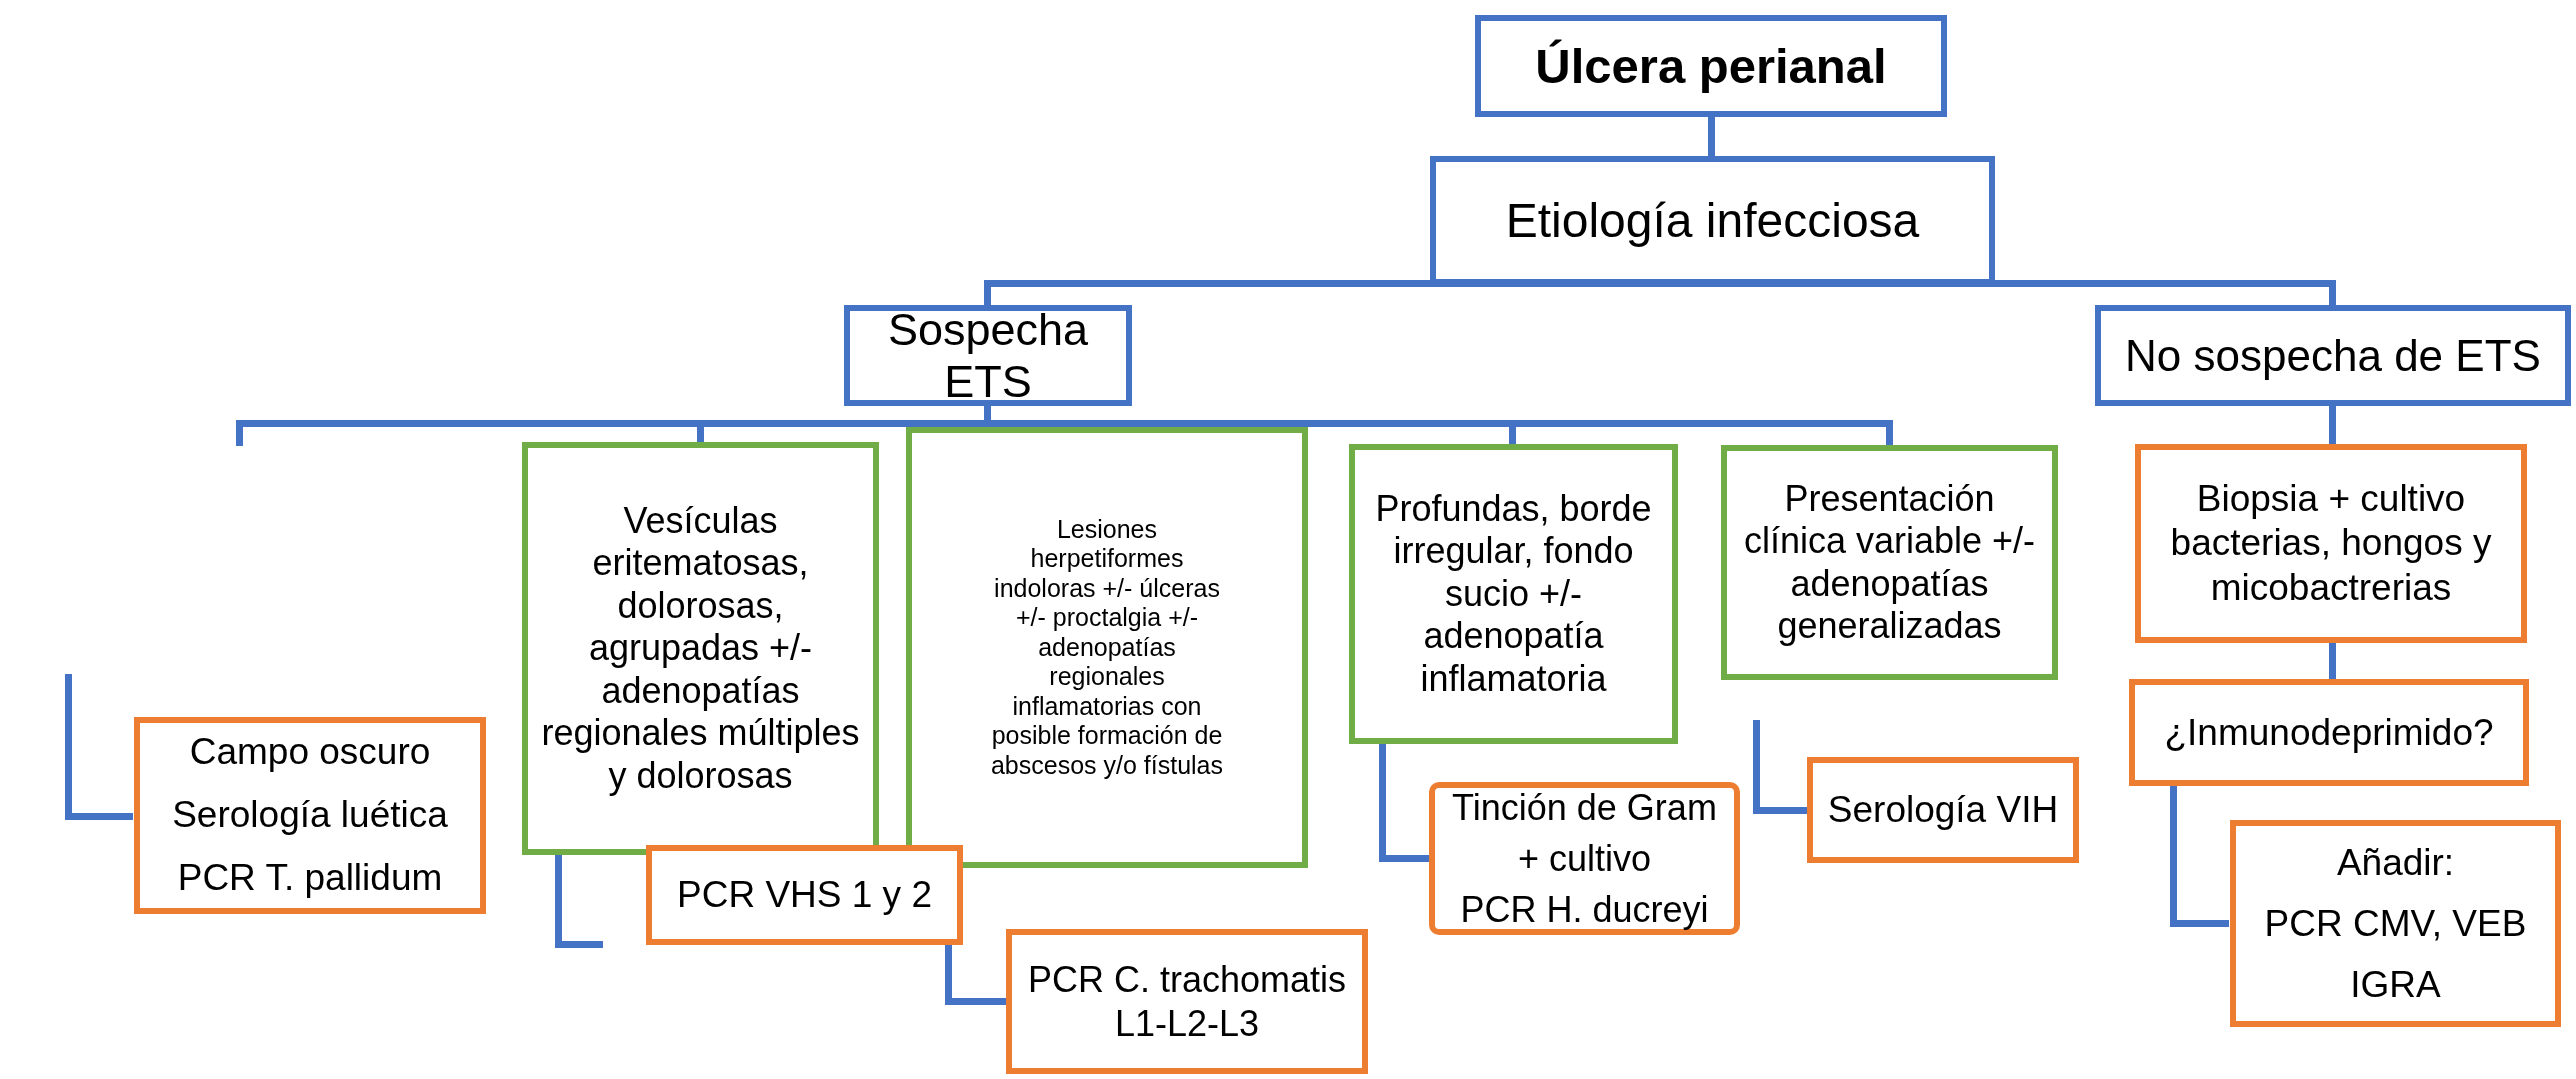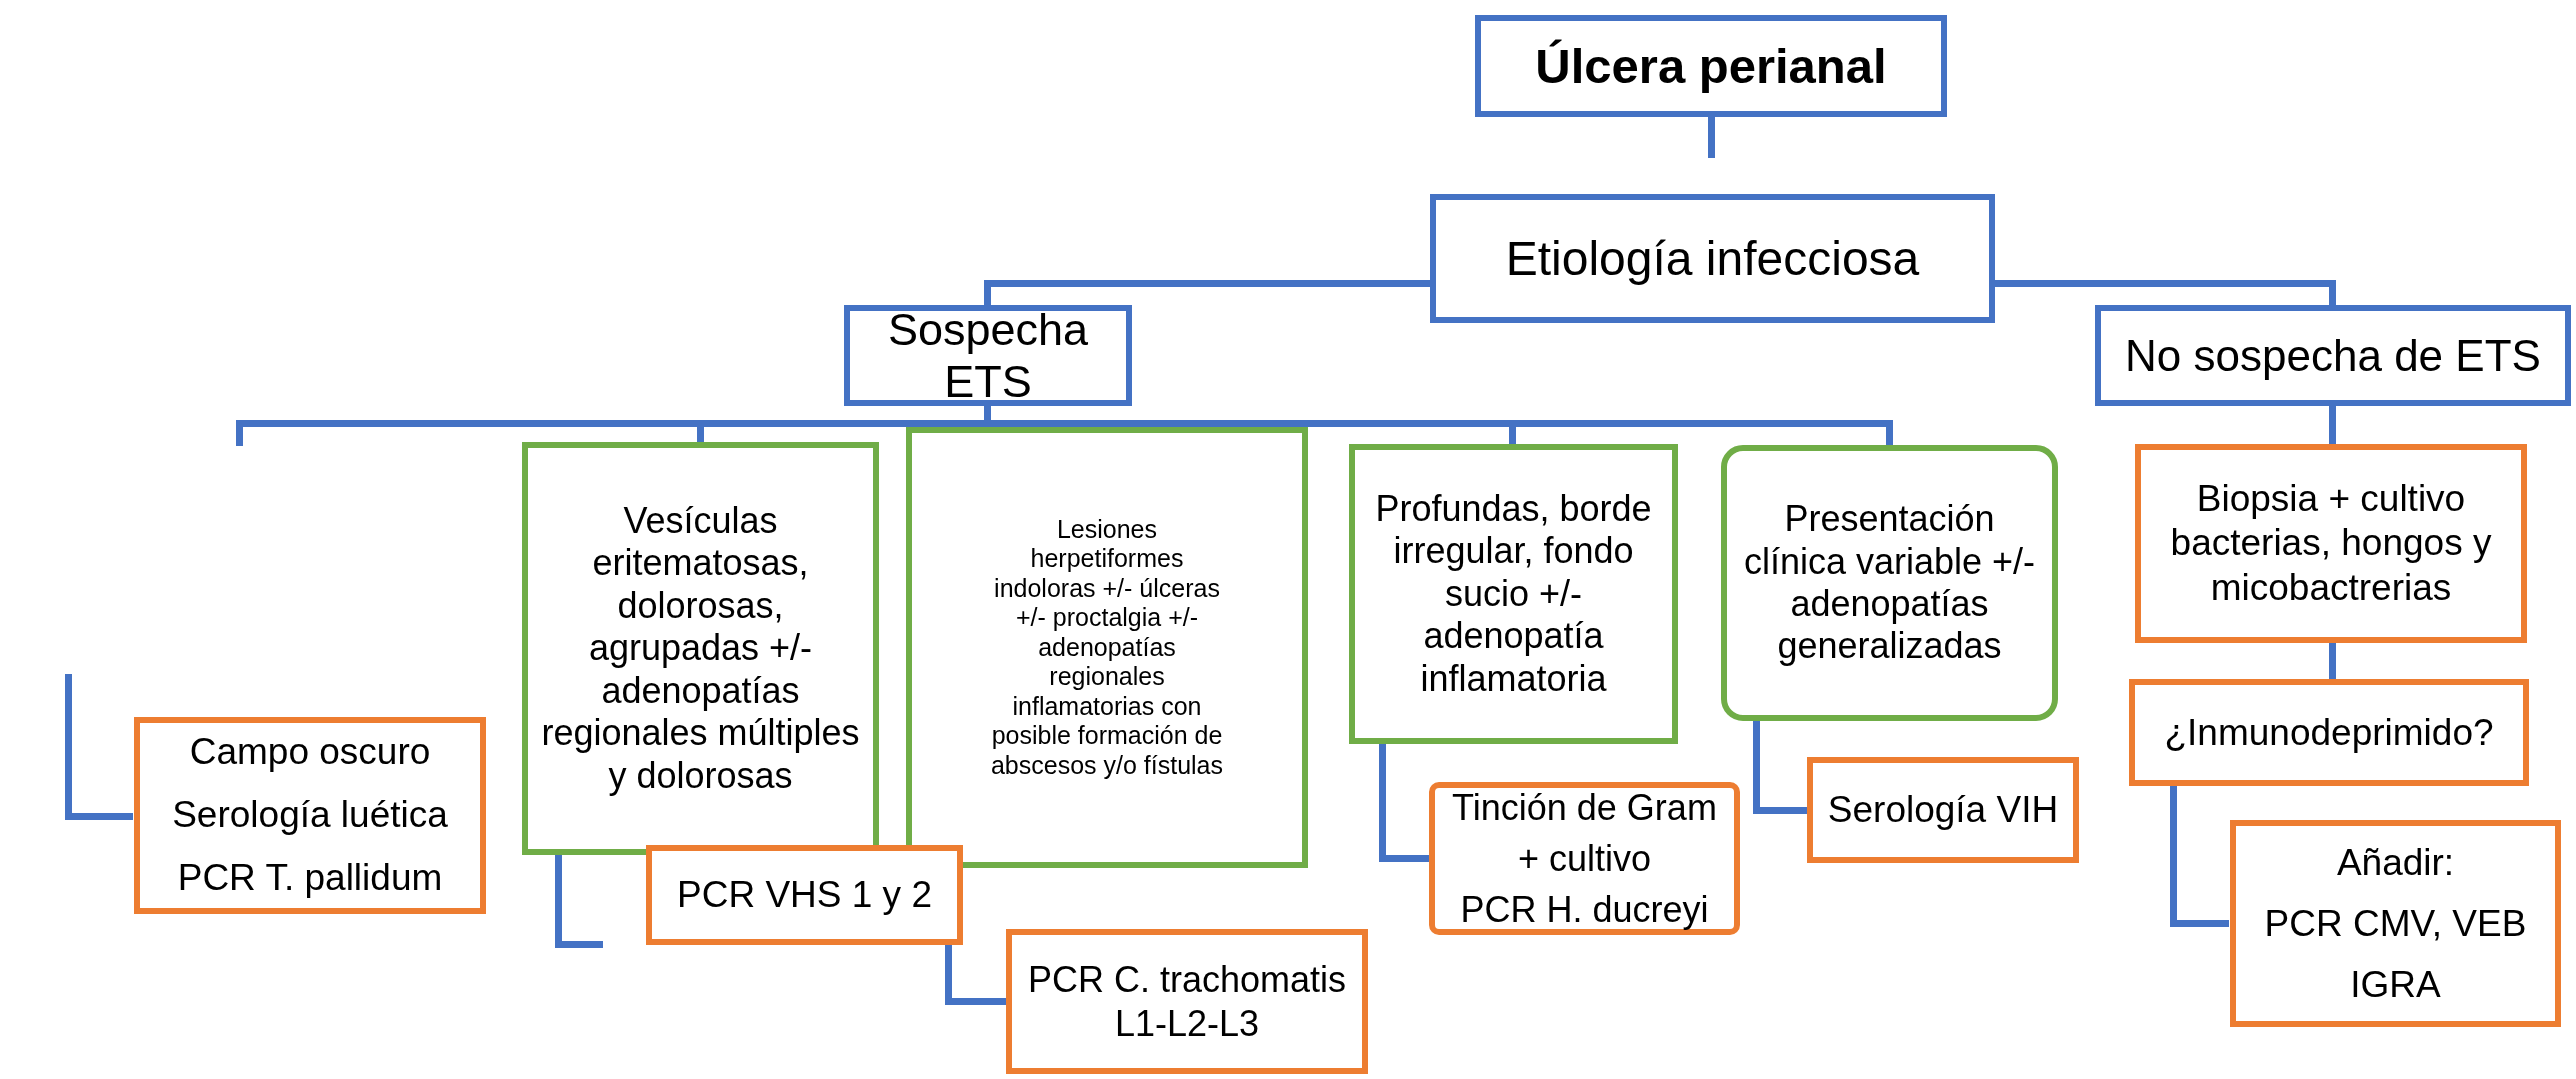--- a/index.html
+++ b/index.html
@@ -71,21 +71,21 @@
   <div class="conn" style="left:2329px; top:406px; width:6.7px; height:38px;"></div>
   <div class="conn" style="left:2329px; top:643px; width:6.7px; height:36px;"></div>
 
   <div class="conn" style="left:2170px; top:785px; width:6.7px; height:142px;"></div>
   <div class="conn" style="left:2170px; top:920px; width:59px; height:6.7px;"></div>
 
   <div class="box blue bold" style="left:1475px; top:15px; width:472px; height:102px; font-size:49px;">
     <span class="txt">Úlcera perianal</span>
   </div>
 
-  <div class="box blue" style="left:1430px; top:156px; width:565px; height:129px; font-size:48px;margin-top:38px;">
+  <div class="box blue" style="left:1430px; top:156px; width:565px; height:129px; font-size:48px;">
     <span class="txt">Etiología infecciosa</span>
   </div>
 
   <div class="box blue" style="left:844px; top:305px; width:288px; height:101px; font-size:45px;">
     <span class="txt">Sospecha ETS</span>
   </div>
 
   <div class="box blue" style="left:2095px; top:305px; width:476px; height:101px; font-size:44px;">
     <span class="txt">No sospecha de ETS</span>
   </div>
@@ -114,21 +114,21 @@
   </div>
 
   <div class="box green" style="left:1349px; top:444px; width:329px; height:300px; font-size:36px; line-height:1.18;">
     <span class="txt">Profundas, borde
 irregular, fondo
 sucio +/-
 adenopatía
 inflamatoria</span>
   </div>
 
-  <div class="box green" style="left:1721px; top:445px; width:337px; height:276px; font-size:36px; line-height:1.18;border-radius:22px;">
+  <div class="box green" style="left:1721px; top:445px; width:337px; height:235px; font-size:36px; line-height:1.18;">
     <span class="txt">Presentación
 clínica variable +/-
 adenopatías
 generalizadas</span>
   </div>
 
   <div class="box orange" style="left:134px; top:717px; width:352px; height:197px; font-size:37px; line-height:1.7;">
     <span class="txt">Campo oscuro
 Serología luética
 PCR T. pallidum</span>

